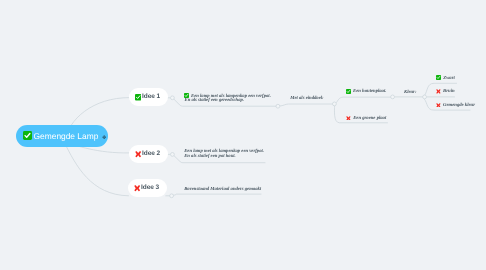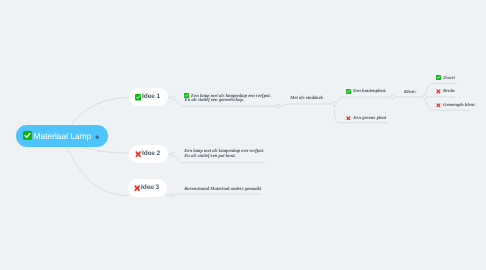--- a/index.html
+++ b/index.html
@@ -69,21 +69,21 @@
     </g>
   </svg>
 
   <div class="node" id="root">
     <span class="chk">
       <svg width="9" height="9" viewBox="0 0 9 9">
         <rect x="0" y="0" width="9" height="9" rx="1.4" fill="#0db50d"></rect>
         <path d="M2.1,4.6 L3.7,6.3 L6.9,2.5" stroke="#ffffff" stroke-width="1.35" fill="none" stroke-linecap="round" stroke-linejoin="round"></path>
       </svg>
     </span>
-    <span class="rlbl">Materiaal Lamp</span>
+    <span class="rlbl">Gemengde Lamp</span>
     <span class="note">
       <svg width="4.4" height="4.4" viewBox="0 0 10 10">
         <path d="M5,0.4 L7.1,2.5 L5,4.6 L2.9,2.5 Z
                  M5,5.4 L7.1,7.5 L5,9.6 L2.9,7.5 Z
                  M2.5,2.9 L4.6,5 L2.5,7.1 L0.4,5 Z
                  M7.5,2.9 L9.6,5 L7.5,7.1 L5.4,5 Z" fill="#1d2b33" opacity="0.72"></path>
       </svg>
     </span>
   </div>
 

